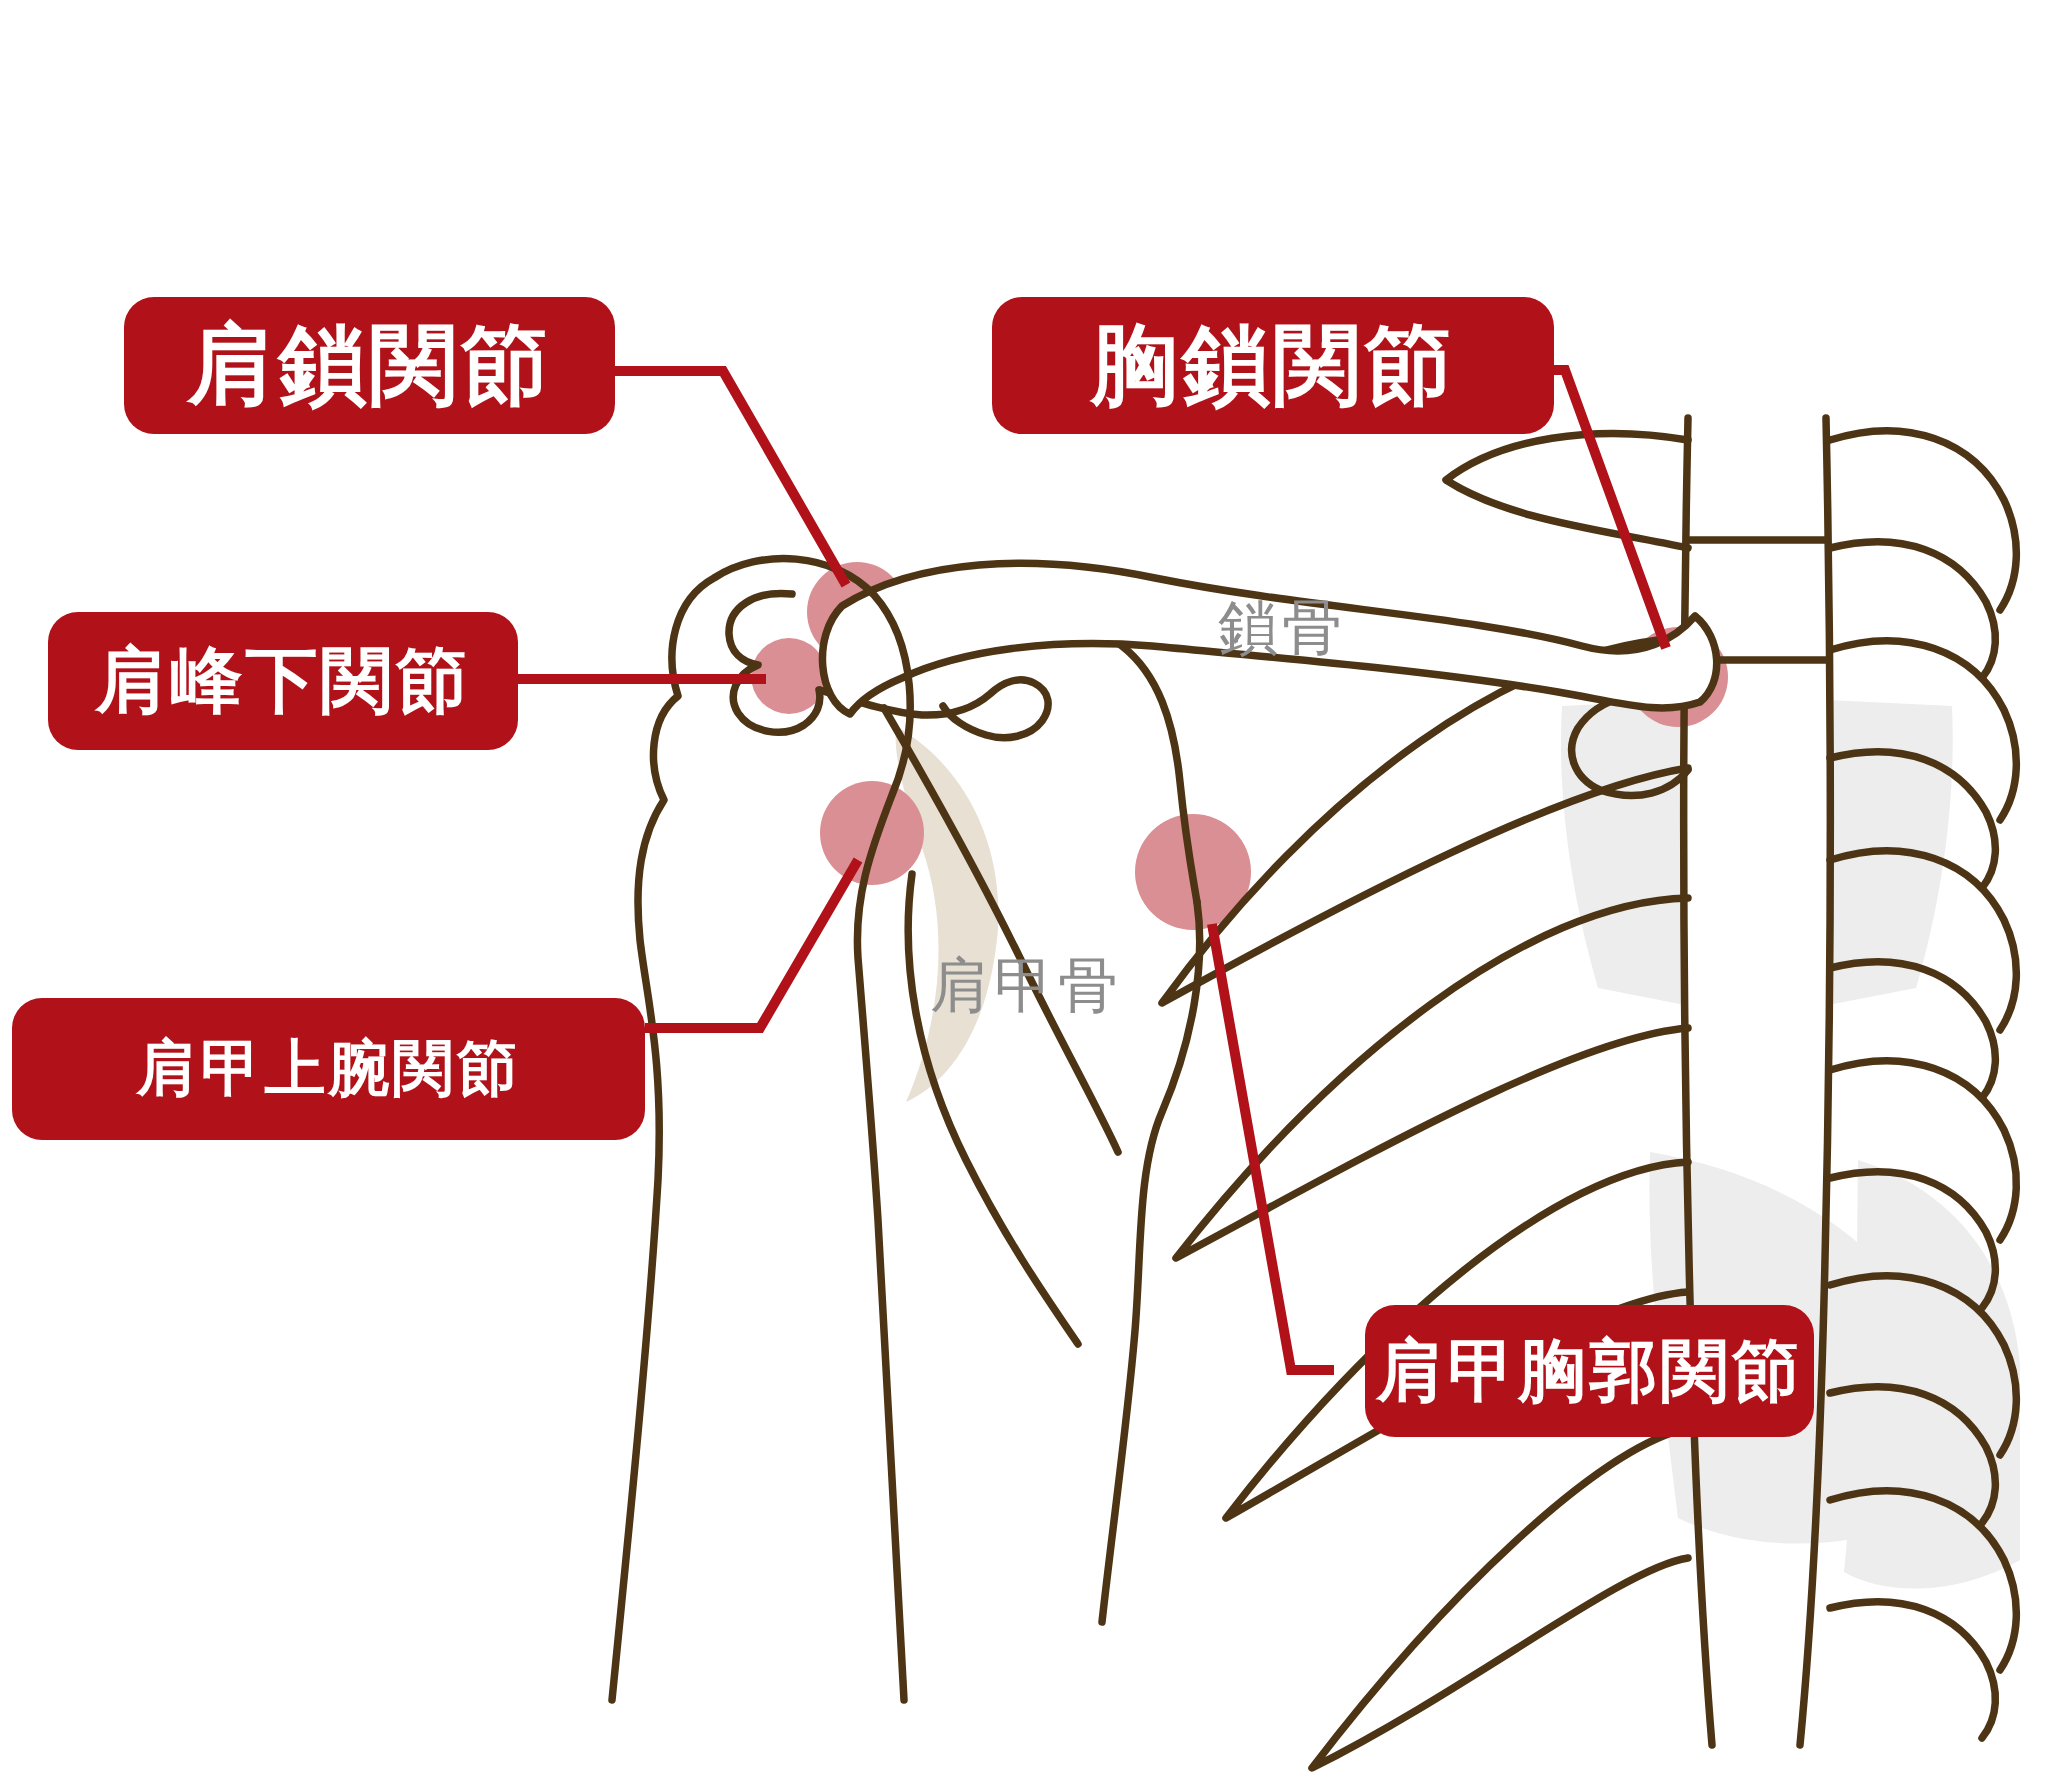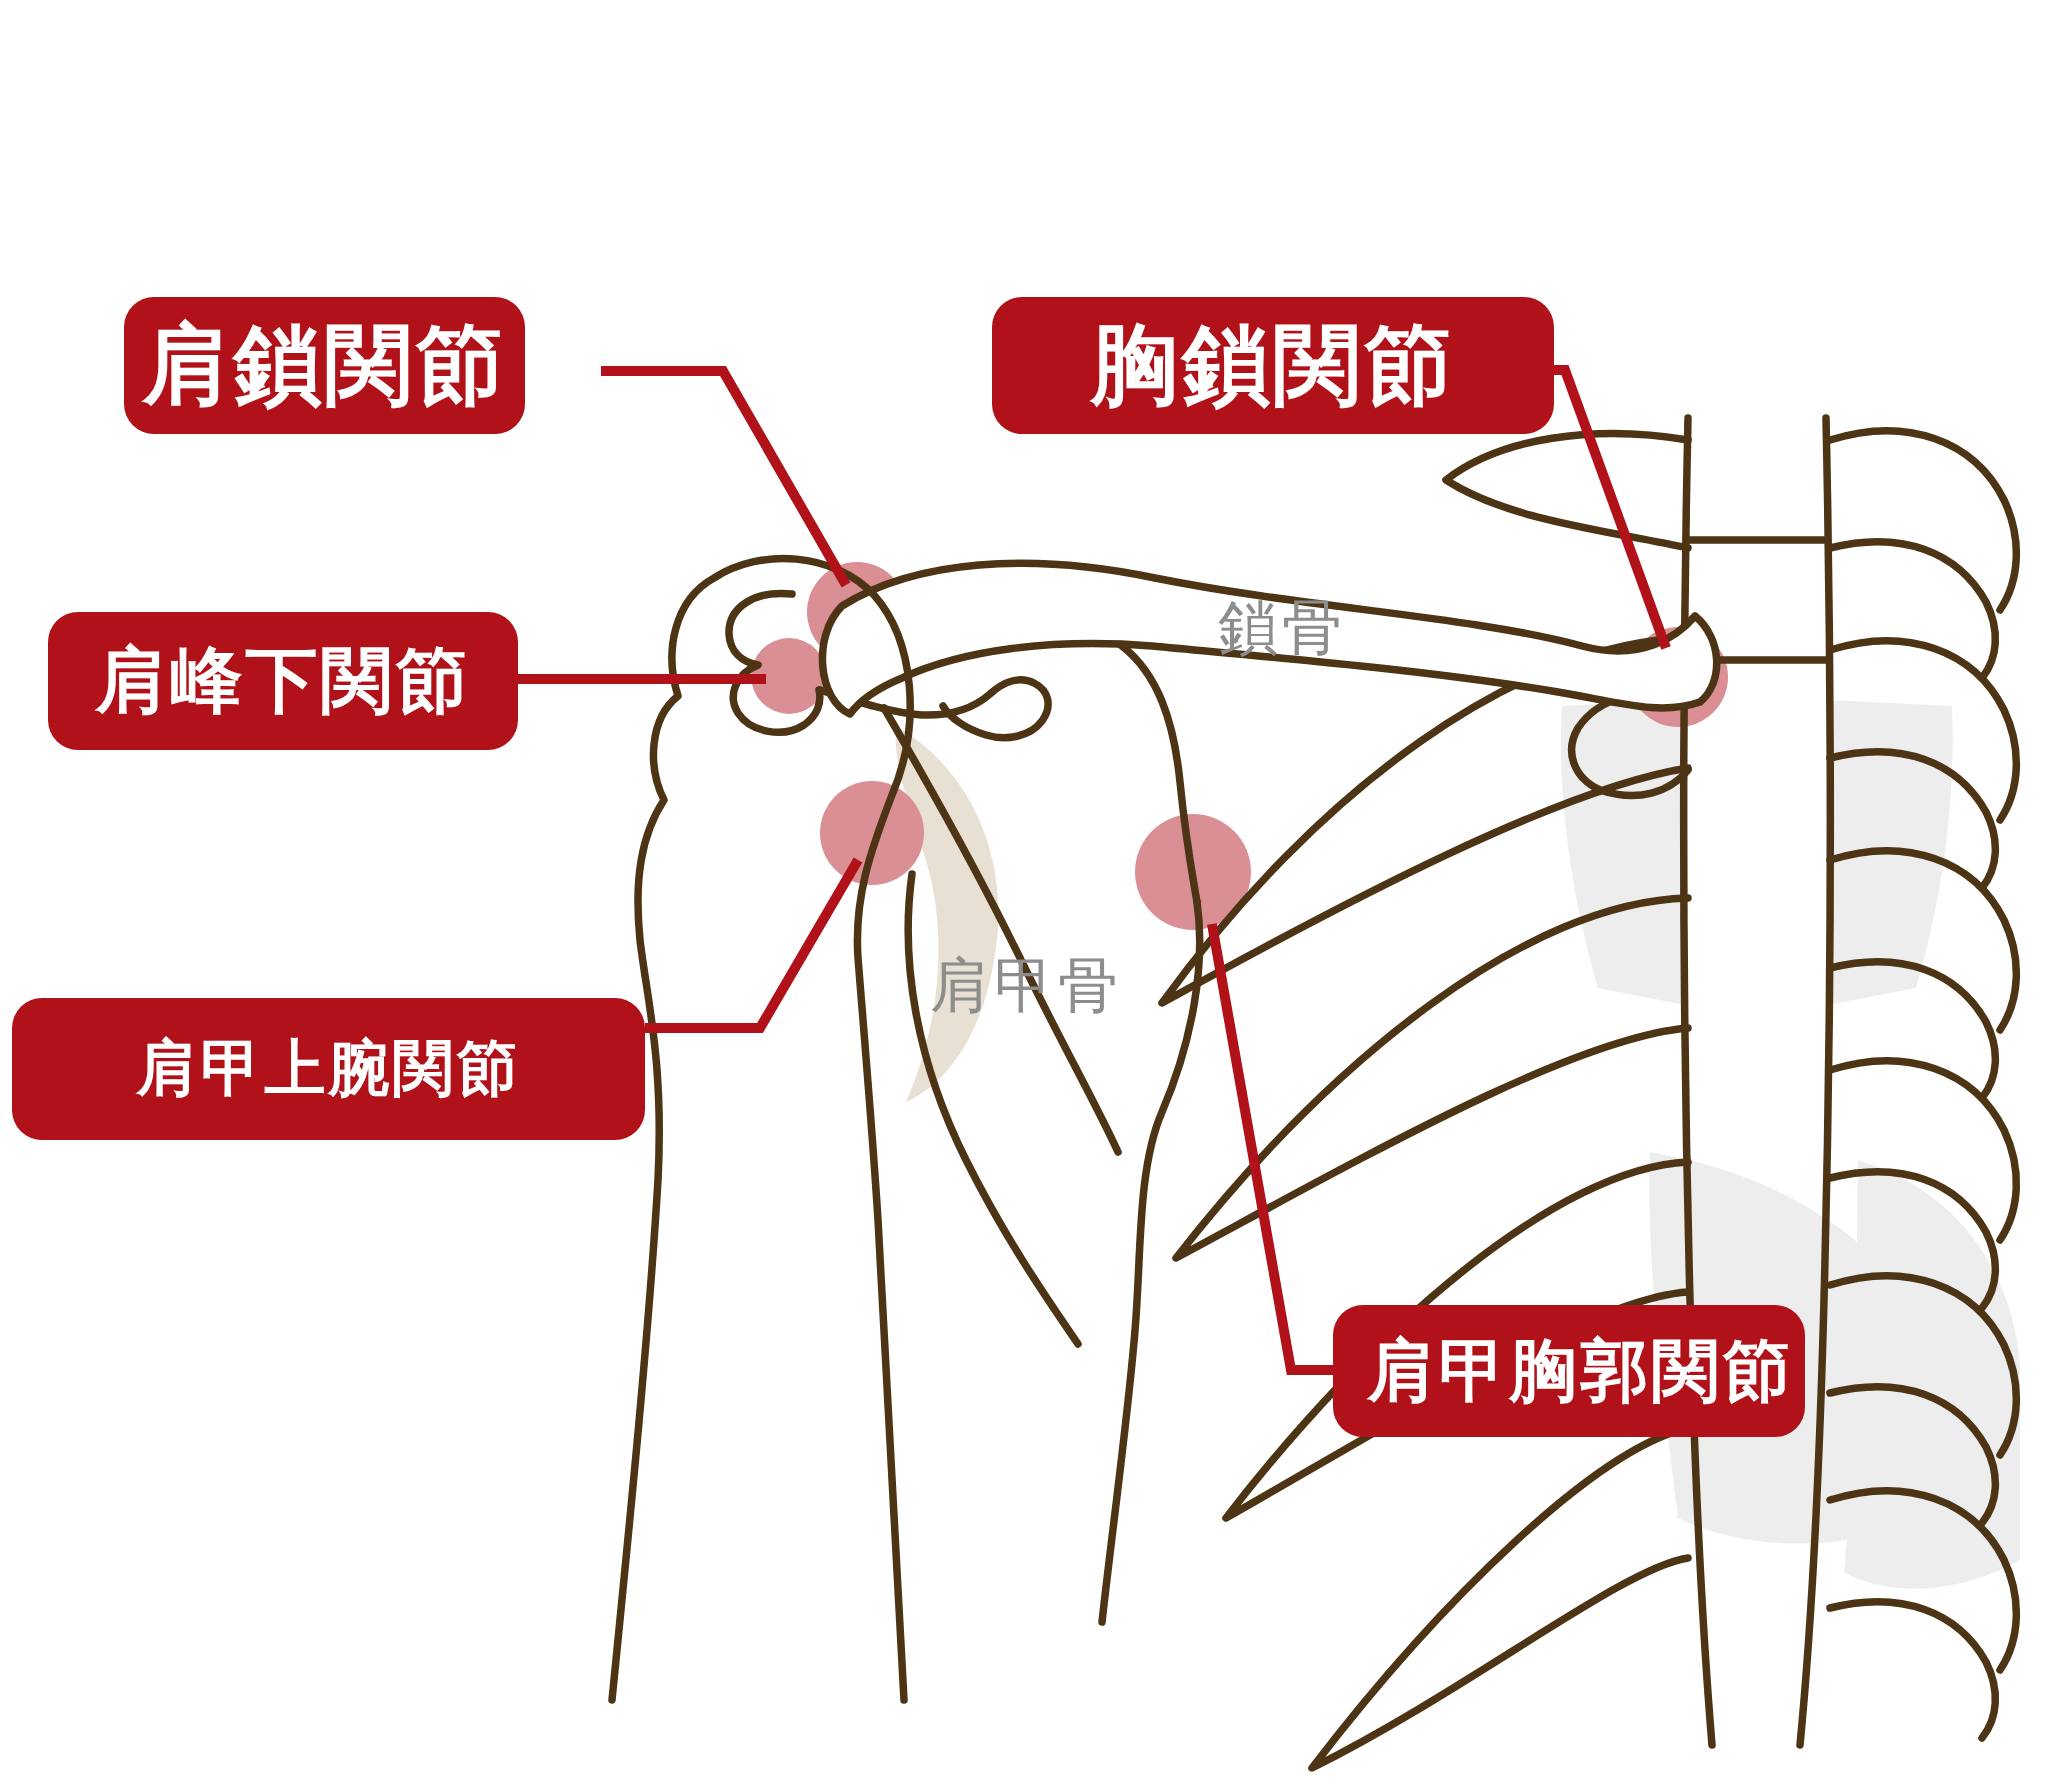--- a/index.html
+++ b/index.html
@@ -15,25 +15,25 @@
     stroke-linecap:round;stroke-linejoin:round;}
   .bone-white{fill:#ffffff;}
   .marker{fill:var(--joint-marker);}
   .leader{stroke:var(--leader);stroke-width:10;fill:none;
     stroke-linecap:butt;stroke-linejoin:miter;}
   .shadow{fill:var(--shadow-gray);}
   .cream{fill:var(--shadow-cream);}
   .joint-label{position:absolute;background:var(--label-bg);color:var(--label-text);
     font-weight:bold;border-radius:30px;display:flex;align-items:center;
     justify-content:center;letter-spacing:3px;white-space:nowrap;}
-  .jl-1{left:124px;top:297px;width:401px;height:137px;font-size:88px;}
+  .jl-1{left:124px;top:297px;width:491px;height:137px;font-size:88px;}
   .jl-2{left:992px;top:297px;width:562px;height:137px;font-size:88px;}
   .jl-3{left:48px;top:612px;width:470px;height:138px;font-size:72px;}
   .jl-4{left:12px;top:998px;width:633px;height:142px;font-size:61px;}
-  .jl-5{left:1333px;top:1305px;width:449px;height:132px;font-size:68px;padding-left:23px;}
+  .jl-5{left:1365px;top:1305px;width:449px;height:132px;font-size:68px;}
   .bone-label{position:absolute;color:var(--bone-label-text);font-weight:normal;
     font-size:60px;letter-spacing:4px;white-space:nowrap;}
   .bl-clavicle{left:1218px;top:588px;}
   .bl-scapula{left:930px;top:946px;}
   .bl-humerus{left:544px;top:1350px;}
 </style>
 </head>
 <body>
 
 <div class="stage">

